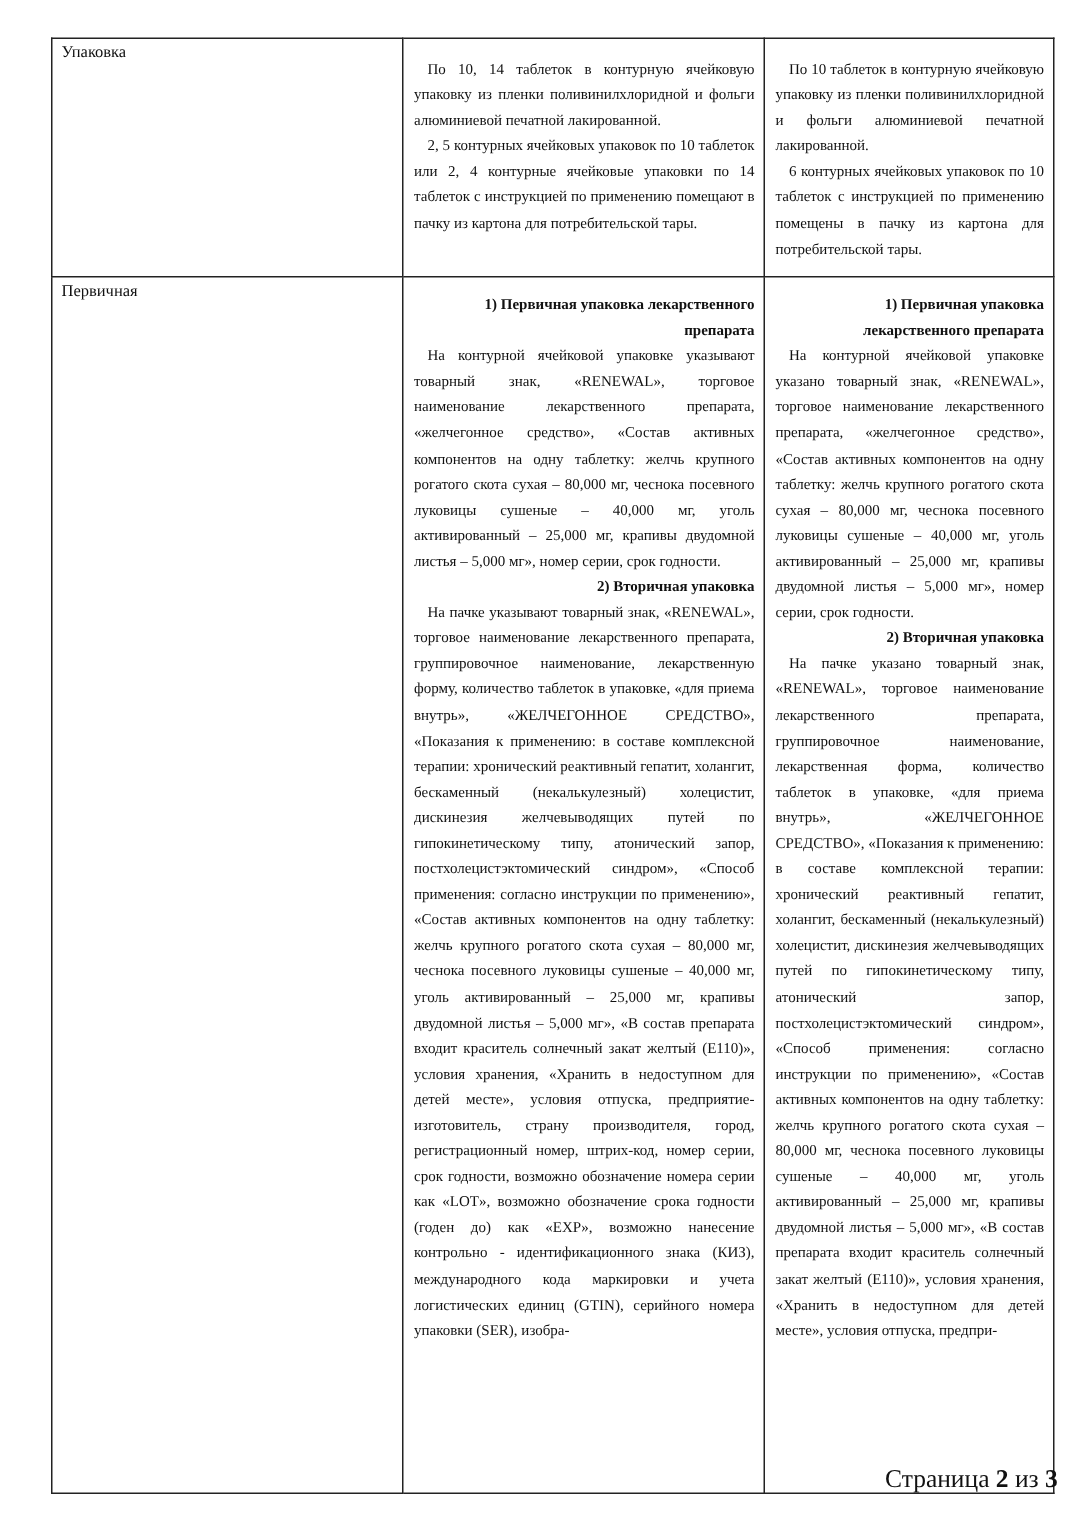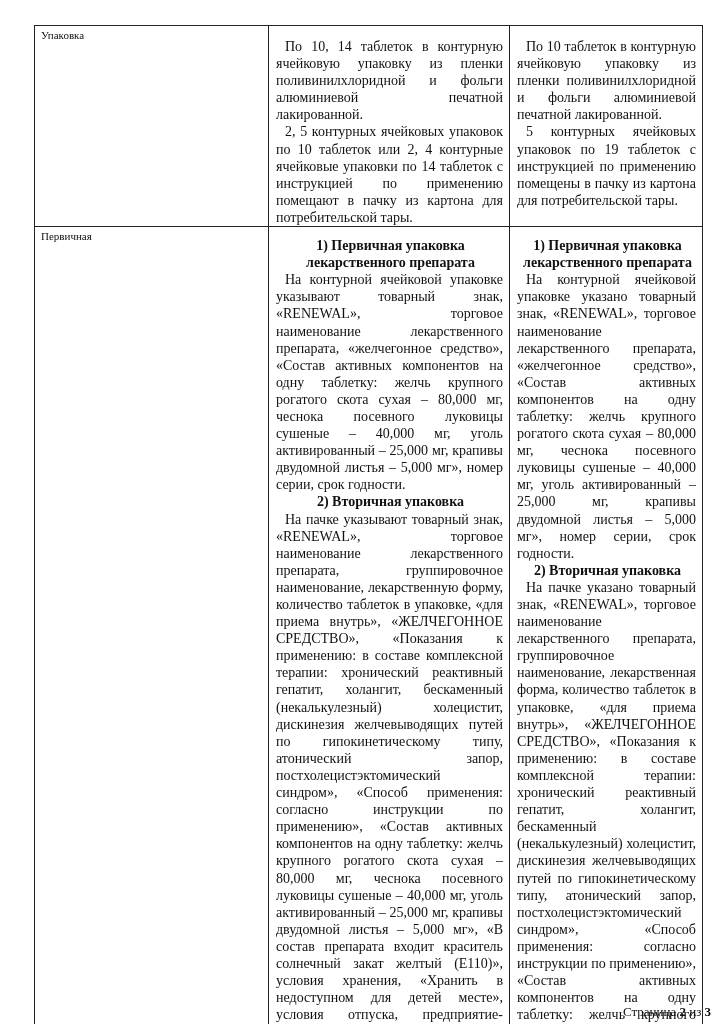--- a/index.html
+++ b/index.html
@@ -5,49 +5,49 @@
   html, body { margin:0; padding:0; background:#fff; }
   body { width:724px; height:1024px; position:relative; overflow:hidden;
          font-family:"Liberation Serif", "DejaVu Serif", serif; color:#111; }
   table.doc { position:absolute; left:34px; top:25px; width:667px;
               border-collapse:collapse; table-layout:fixed; }
   table.doc td { border:1px solid #222; vertical-align:top; padding:0; }
   td.c1 { width:233px; }
   td.c2 { width:240px; }
   td.c3 { width:192px;margin-left:32px; }
   .label { font-size:11px; line-height:17px; padding:1px 0 0 6px; }
-  .cell { font-size:14px; line-height:17.1px; text-align:justify; padding:0 6px 0 7px; }
+  .cell { font-size:10px; line-height:17.1px; text-align:justify; padding:0 6px 0 7px; }
   .cell.first { padding-top:12px; }
   .cell.mark { padding-top:10px; }
   .p { text-indent:9px; margin:0; hyphens:manual; }
-  .h { font-weight:bold; margin:0; padding-left:2px; text-align:center; }
+  .h { font-weight:bold; margin:0; padding-left:2px; text-align:right; }
   tr.r1 td { height:158px; }
   tr.r2 td { height:810px; }
-  .footer { position:absolute; left:590px; top:1004px; font-size:13px;margin-left:33px; }
+  .footer { position:absolute; left:590px; top:976px; font-size:17px; }
   .footer b { font-weight:bold; }
 </style>
 </head>
 <body>
 
 <table class="doc">
   <tbody>
       <tr class="r1">
     <td class="c1">
       <div class="label">Упаковка</div>
     </td>
     <td class="c2">
       <div class="cell first">
             <div class="p">По 10, 14 таблеток в контурную ячейковую упаковку из пленки поливинилхлоридной и фольги алюминиевой печатной лакированной.</div>
             <div class="p">2, 5 контурных ячейковых упаковок по 10 таблеток или 2, 4 контурные ячейковые упаковки по 14 таблеток с инструкцией по применению помещают в пачку из картона для потребительской тары.</div>
           </div>
     </td>
     <td class="c3">
       <div class="cell first">
             <div class="p">По 10 таблеток в контурную ячейковую упаковку из пленки поливинилхлоридной и фольги алюминиевой печатной лакированной.</div>
-            <div class="p">5 контурных ячейковых упаковок по 19 таблеток с инструкцией по применению помещены в пачку из картона для потребительской тары.</div>
+            <div class="p">6 контурных ячейковых упаковок по 10 таблеток с инструкцией по применению помещены в пачку из картона для потребительской тары.</div>
           </div>
     </td>
   </tr>
   <tr class="r2">
     <td class="c1">
       <div class="label">Первичная</div>
     </td>
     <td class="c2">
       <div class="cell mark">
             <div class="h">1) Первичная упаковка лекарственного препарата</div>

